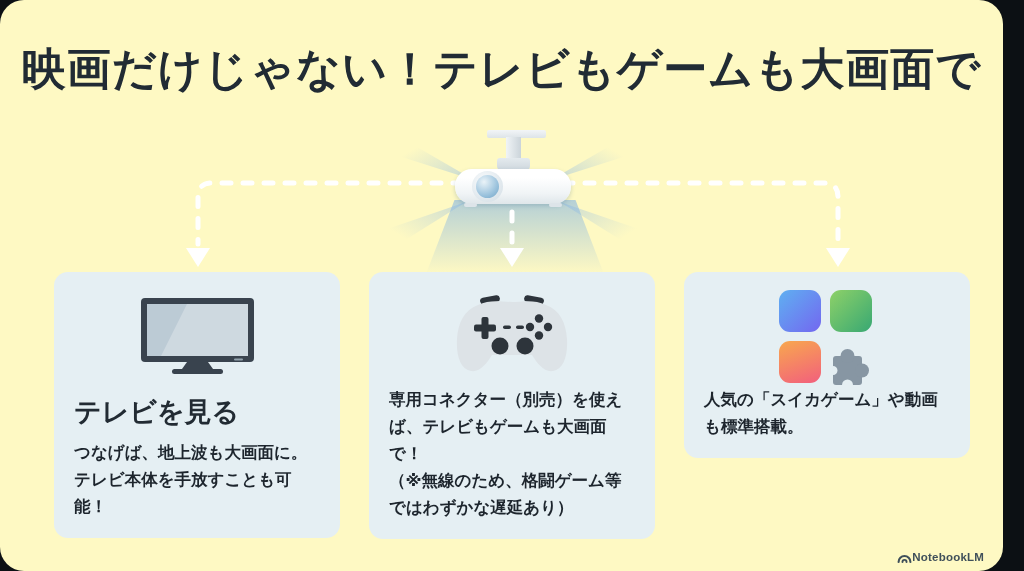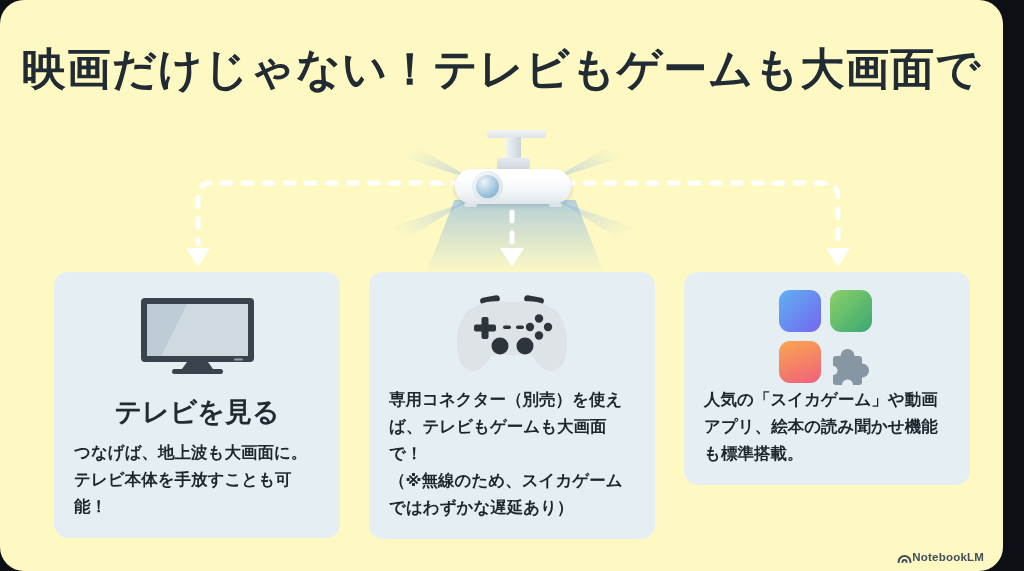--- a/index.html
+++ b/index.html
@@ -50,21 +50,21 @@
   .lens-outer{position:absolute;left:472px;top:171px;width:31px;height:31px;border-radius:50%;
     background:radial-gradient(circle at 40% 35%,#fbfdfe,#dbe4ea 75%,#c3cfd6);}
   .lens-inner{position:absolute;left:476px;top:175px;width:23px;height:23px;border-radius:50%;
     background:radial-gradient(circle at 35% 30%,#eaf3f8,#9cc3dd 60%,#6fa3c6);}
   .foot{position:absolute;top:203px;width:13px;height:4px;border-radius:2px;background:#dde4e9;}
   .foot-left{left:464px;} .foot-right{left:549px;}
   
   .cards-row{position:absolute;left:54px;top:272px;width:916px;display:flex;gap:29px;align-items:flex-start;}
   .card{flex:1;background:#e5eff3;border-radius:14px;padding:14px 20px 18px;}
   .card-icon-area{height:100px;display:flex;align-items:center;justify-content:center;}
-  .card-title{margin:8px 0 9px;text-align:center;font-size:27px;font-weight:900;color:#222b33;}
+  .card-title{margin:8px 0 9px;font-size:27px;font-weight:900;color:#222b33;}
   .card-body{font-size:16.5px;font-weight:800;color:#1d252d;line-height:27px;}
   
   .app-grid{display:grid;grid-template-columns:42px 46px;grid-template-rows:42px 42px;gap:9px;}
   .tile{width:42px;height:42px;border-radius:11px;}
   .tile-blue{background:linear-gradient(135deg,#5fb0f1,#7367f0);}
   .tile-green{background:linear-gradient(135deg,#8ed168,#38a873);}
   .tile-orange{background:linear-gradient(160deg,#f8a84e,#f25f7d);}
   
   .watermark{position:absolute;right:19px;bottom:8px;display:flex;align-items:flex-end;
     color:#40505a;font-size:11.5px;font-weight:700;letter-spacing:.2px;}
@@ -142,21 +142,21 @@
           <circle cx="78" cy="32" r="4.2" fill="#2d343b"></circle>
           <circle cx="96" cy="32" r="4.2" fill="#2d343b"></circle>
           <circle cx="87" cy="40.5" r="4.2" fill="#2d343b"></circle>
           <circle cx="48" cy="51" r="8.5" fill="#2d343b"></circle>
           <circle cx="73" cy="51" r="8.5" fill="#2d343b"></circle>
         </svg>
       </div>
       <div class="card-body">
         <div>専用コネクター（別売）を使え</div>
         <div>ば、テレビもゲームも大画面で！</div>
-        <div>（※無線のため、スイカゲーム</div>
+        <div>（※無線のため、格闘ゲーム等</div>
         <div>ではわずかな遅延あり）</div>
       </div>
     </div>
 
     <div class="card">
       <div class="card-icon-area">
         <div class="app-grid">
           <div class="tile tile-blue"></div>
           <div class="tile tile-green"></div>
           <div class="tile tile-orange"></div>
@@ -166,21 +166,20 @@
               <circle cx="17.5" cy="15" r="7" fill="#8796a3"></circle>
               <circle cx="32" cy="29.5" r="7" fill="#8796a3"></circle>
               <circle cx="17.5" cy="44" r="5.5" fill="#e5eff3"></circle>
               <circle cx="3" cy="29.5" r="4.5" fill="#e5eff3"></circle>
             </svg>
           </div>
         </div>
       </div>
       <div class="card-body">
         <div>人気の「スイカゲーム」や動画</div>
-        <div>アプリ、絵本の読み聞かせ機能</div>
         <div>も標準搭載。</div>
       </div>
     </div>
 
   </div>
 
   <div class="watermark">
     <span style="display:inline-flex;">
       <svg width="15" height="11" viewBox="0 0 17 12">
         <path d="M1.8,11 A6.7,6.7 0 0 1 15.2,11" stroke="#40505a" stroke-width="2.4" fill="none" stroke-linecap="round"></path>

